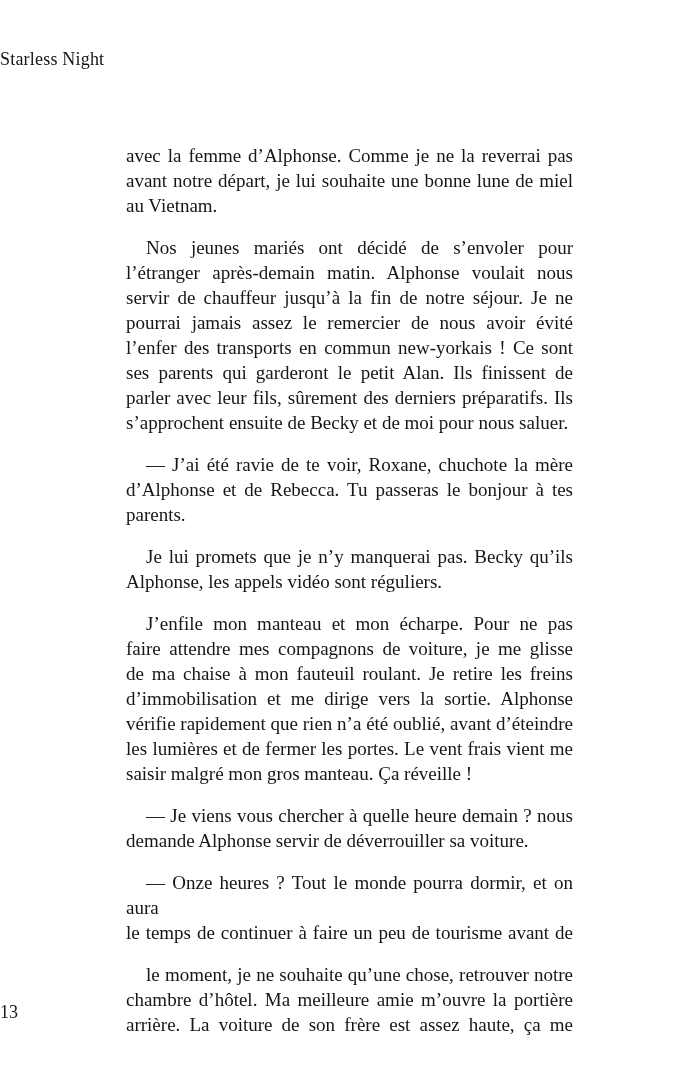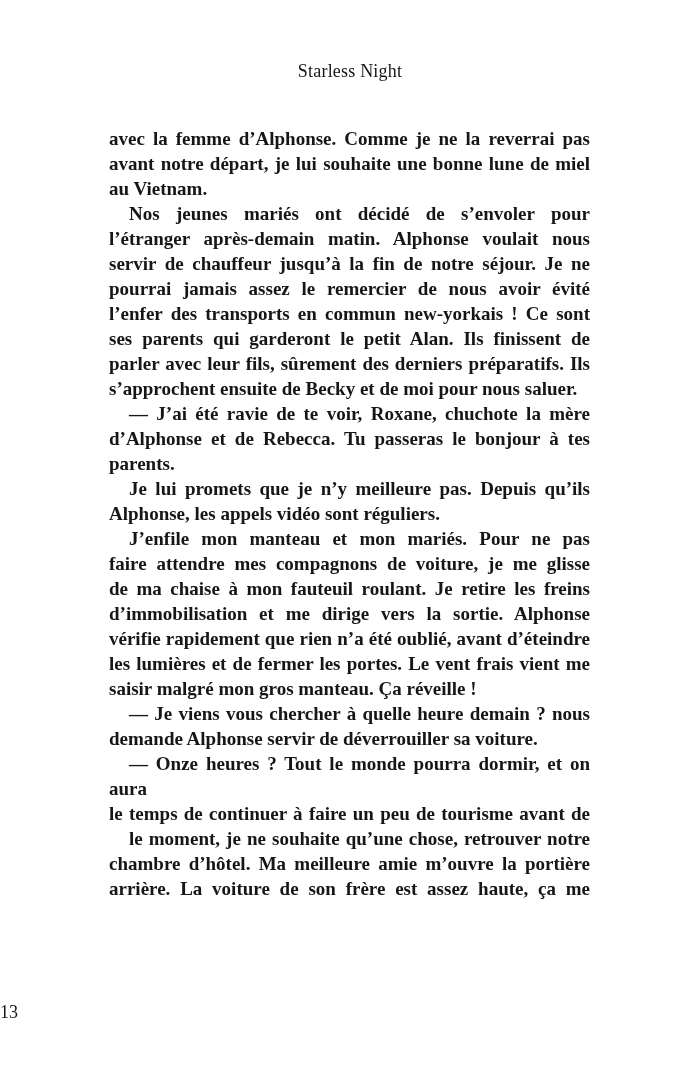--- a/index.html
+++ b/index.html
@@ -14,38 +14,35 @@
     background: #ffffff;
     font-family: "Liberation Serif", serif;
     color: #161616;
     overflow: hidden;
   }
   .running-head {
     position: absolute;
     top: 48px;
     left: 0;
     width: 100%;
-    text-align: center;
     font-size: 18px;
     line-height: 22px;
     letter-spacing: 0.2px;
-    margin-top: 12px;
   }
   .body-text {
     position: absolute;
     top: 126px;
     left: 109px;
     width: 481px;
     font-size: 19px;
     line-height: 25px;
   }
   .para {
-    margin: 0;
+    margin: 17px;
     padding: 0;
-    font-weight: bold;
   }
   .line {
     text-align: justify;
     text-align-last: justify;
     white-space: normal;
   }
   .line.para-end {
     text-align-last: left;
   }
   .para.indent > .line:first-child {
@@ -82,25 +79,25 @@
         <div class="line">ses parents qui garderont le petit Alan. Ils finissent de</div>
         <div class="line">parler avec leur fils, sûrement des derniers préparatifs. Ils</div>
         <div class="line para-end">s’approchent ensuite de Becky et de moi pour nous saluer.</div>
       </div>
       <div class="para indent">
         <div class="line">— J’ai été ravie de te voir, Roxane, chuchote la mère</div>
         <div class="line">d’Alphonse et de Rebecca. Tu passeras le bonjour à tes</div>
         <div class="line para-end">parents.</div>
       </div>
       <div class="para indent">
-        <div class="line">Je lui promets que je n’y meilleure pas. Depuis qu’ils</div>
+        <div class="line">Je lui promets que je n’y manquerai pas. Becky qu’ils</div>
         <div class="line para-end">Alphonse, les appels vidéo sont réguliers.</div>
       </div>
       <div class="para indent">
-        <div class="line">J’enfile mon manteau et mon mariés. Pour ne pas</div>
+        <div class="line">J’enfile mon manteau et mon écharpe. Pour ne pas</div>
         <div class="line">faire attendre mes compagnons de voiture, je me glisse</div>
         <div class="line">de ma chaise à mon fauteuil roulant. Je retire les freins</div>
         <div class="line">d’immobilisation et me dirige vers la sortie. Alphonse</div>
         <div class="line">vérifie rapidement que rien n’a été oublié, avant d’éteindre</div>
         <div class="line">les lumières et de fermer les portes. Le vent frais vient me</div>
         <div class="line para-end">saisir malgré mon gros manteau. Ça réveille !</div>
       </div>
       <div class="para indent">
         <div class="line">— Je viens vous chercher à quelle heure demain ? nous</div>
         <div class="line para-end">demande Alphonse servir de déverrouiller sa voiture.</div>

